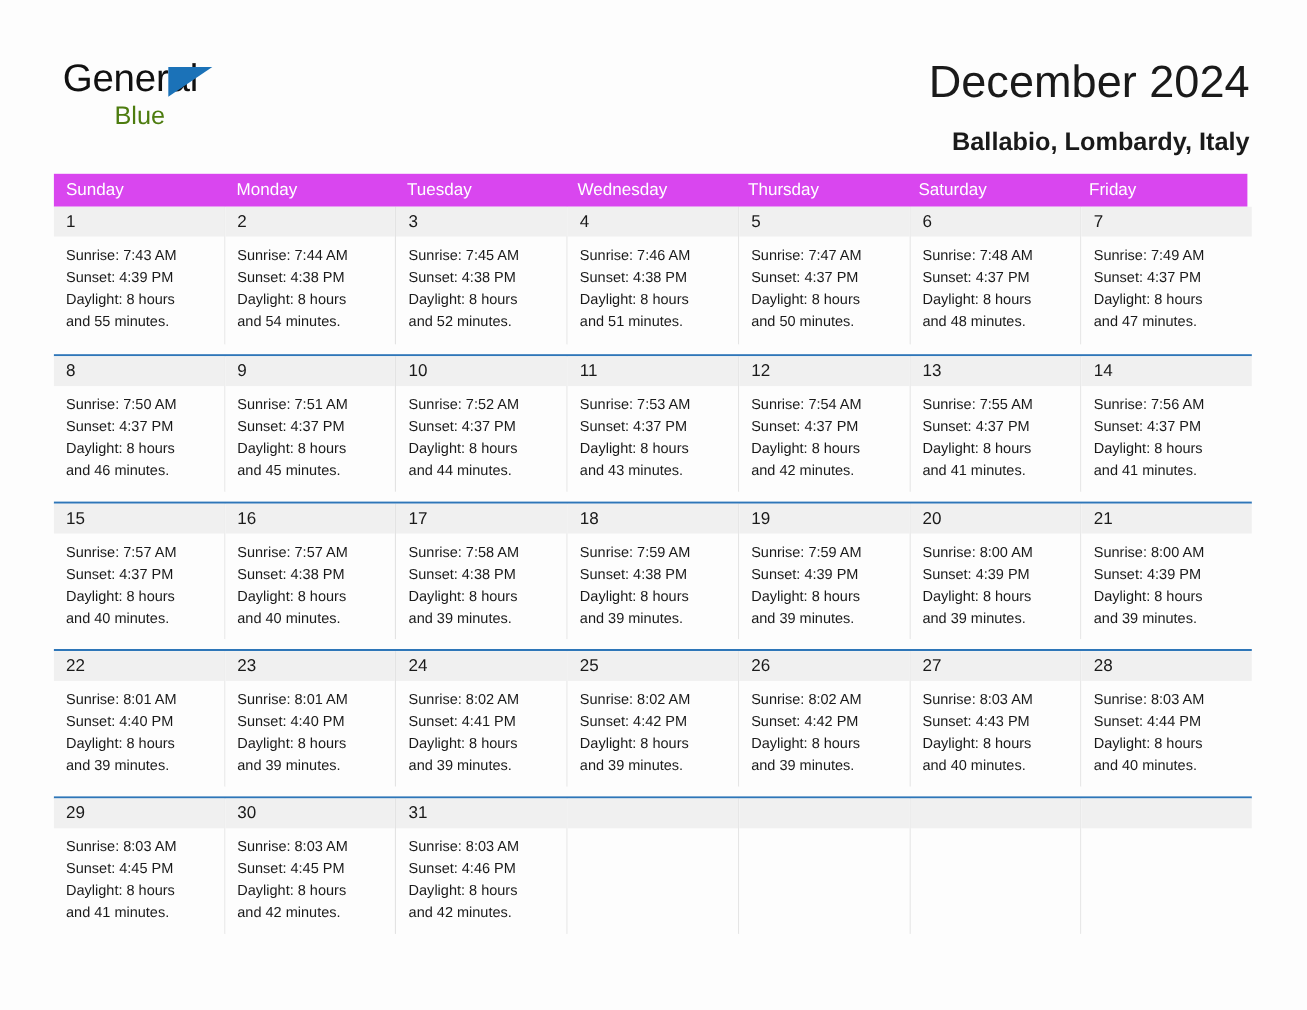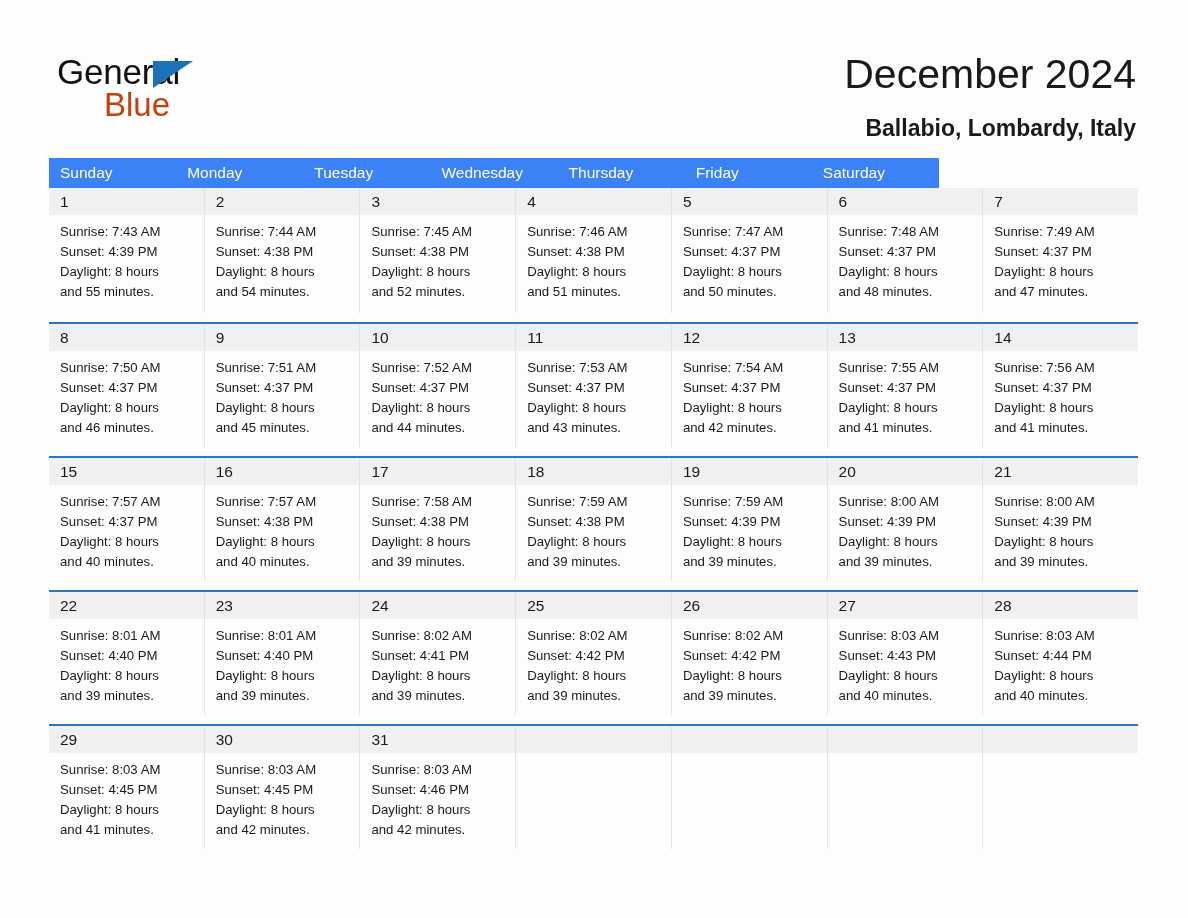--- a/index.html
+++ b/index.html
@@ -51,22 +51,22 @@
     top: 9px;
     width: 0;
     height: 0;
     border-left: 40px solid #1b72b8;
     border-bottom: 27px solid transparent;
   }
   .logo-blue {
     position: absolute;
     left: 47px;
     top: 33px;
-    font-size: 33px;
-    color: #c2410c;
+    font-size: 23px;
+    color: #4d7c0f;
     font-family: "Liberation Sans", sans-serif;
     line-height: 40px;
   }
   .title {
     position: absolute;
     right: 52px;
     top: 51px;
     font-size: 41px;
     color: #1a1a1a;
     text-align: center;
@@ -86,22 +86,22 @@
 
   
   .calendar {
     position: absolute;
     left: 49px;
     top: 158px;
     width: 1089px;
   }
   .dow-row {
     display: flex;
-    width: 890px;
-    background: #3b82f6;
+    width: 1085px;
+    background: #d946ef;
     height: 30px;
   }
   .dow {
     flex: 1 1 0;
     color: #ffffff;
     font-size: 15.5px;
     line-height: 30px;
     padding-left: 11px;
     box-sizing: border-box;
     white-space: nowrap;
@@ -167,22 +167,22 @@
     <div class="subtitle">Ballabio, Lombardy, Italy</div>
   </div>
 
   <div class="calendar">
     <div class="dow-row" id="dow-row">
         <div class="dow">Sunday</div>
         <div class="dow">Monday</div>
         <div class="dow">Tuesday</div>
         <div class="dow">Wednesday</div>
         <div class="dow">Thursday</div>
+        <div class="dow">Saturday</div>
         <div class="dow">Friday</div>
-        <div class="dow">Saturday</div>
       </div>
     <div id="weeks-container">
         <div class="week">
           <div class="cell">
             <div class="daynum-band">
               <span class="daynum">1</span>
             </div>
             <div class="cell-body">
               <div class="cell-line">Sunrise: 7:43 AM</div>
               <div class="cell-line">Sunset: 4:39 PM</div>

